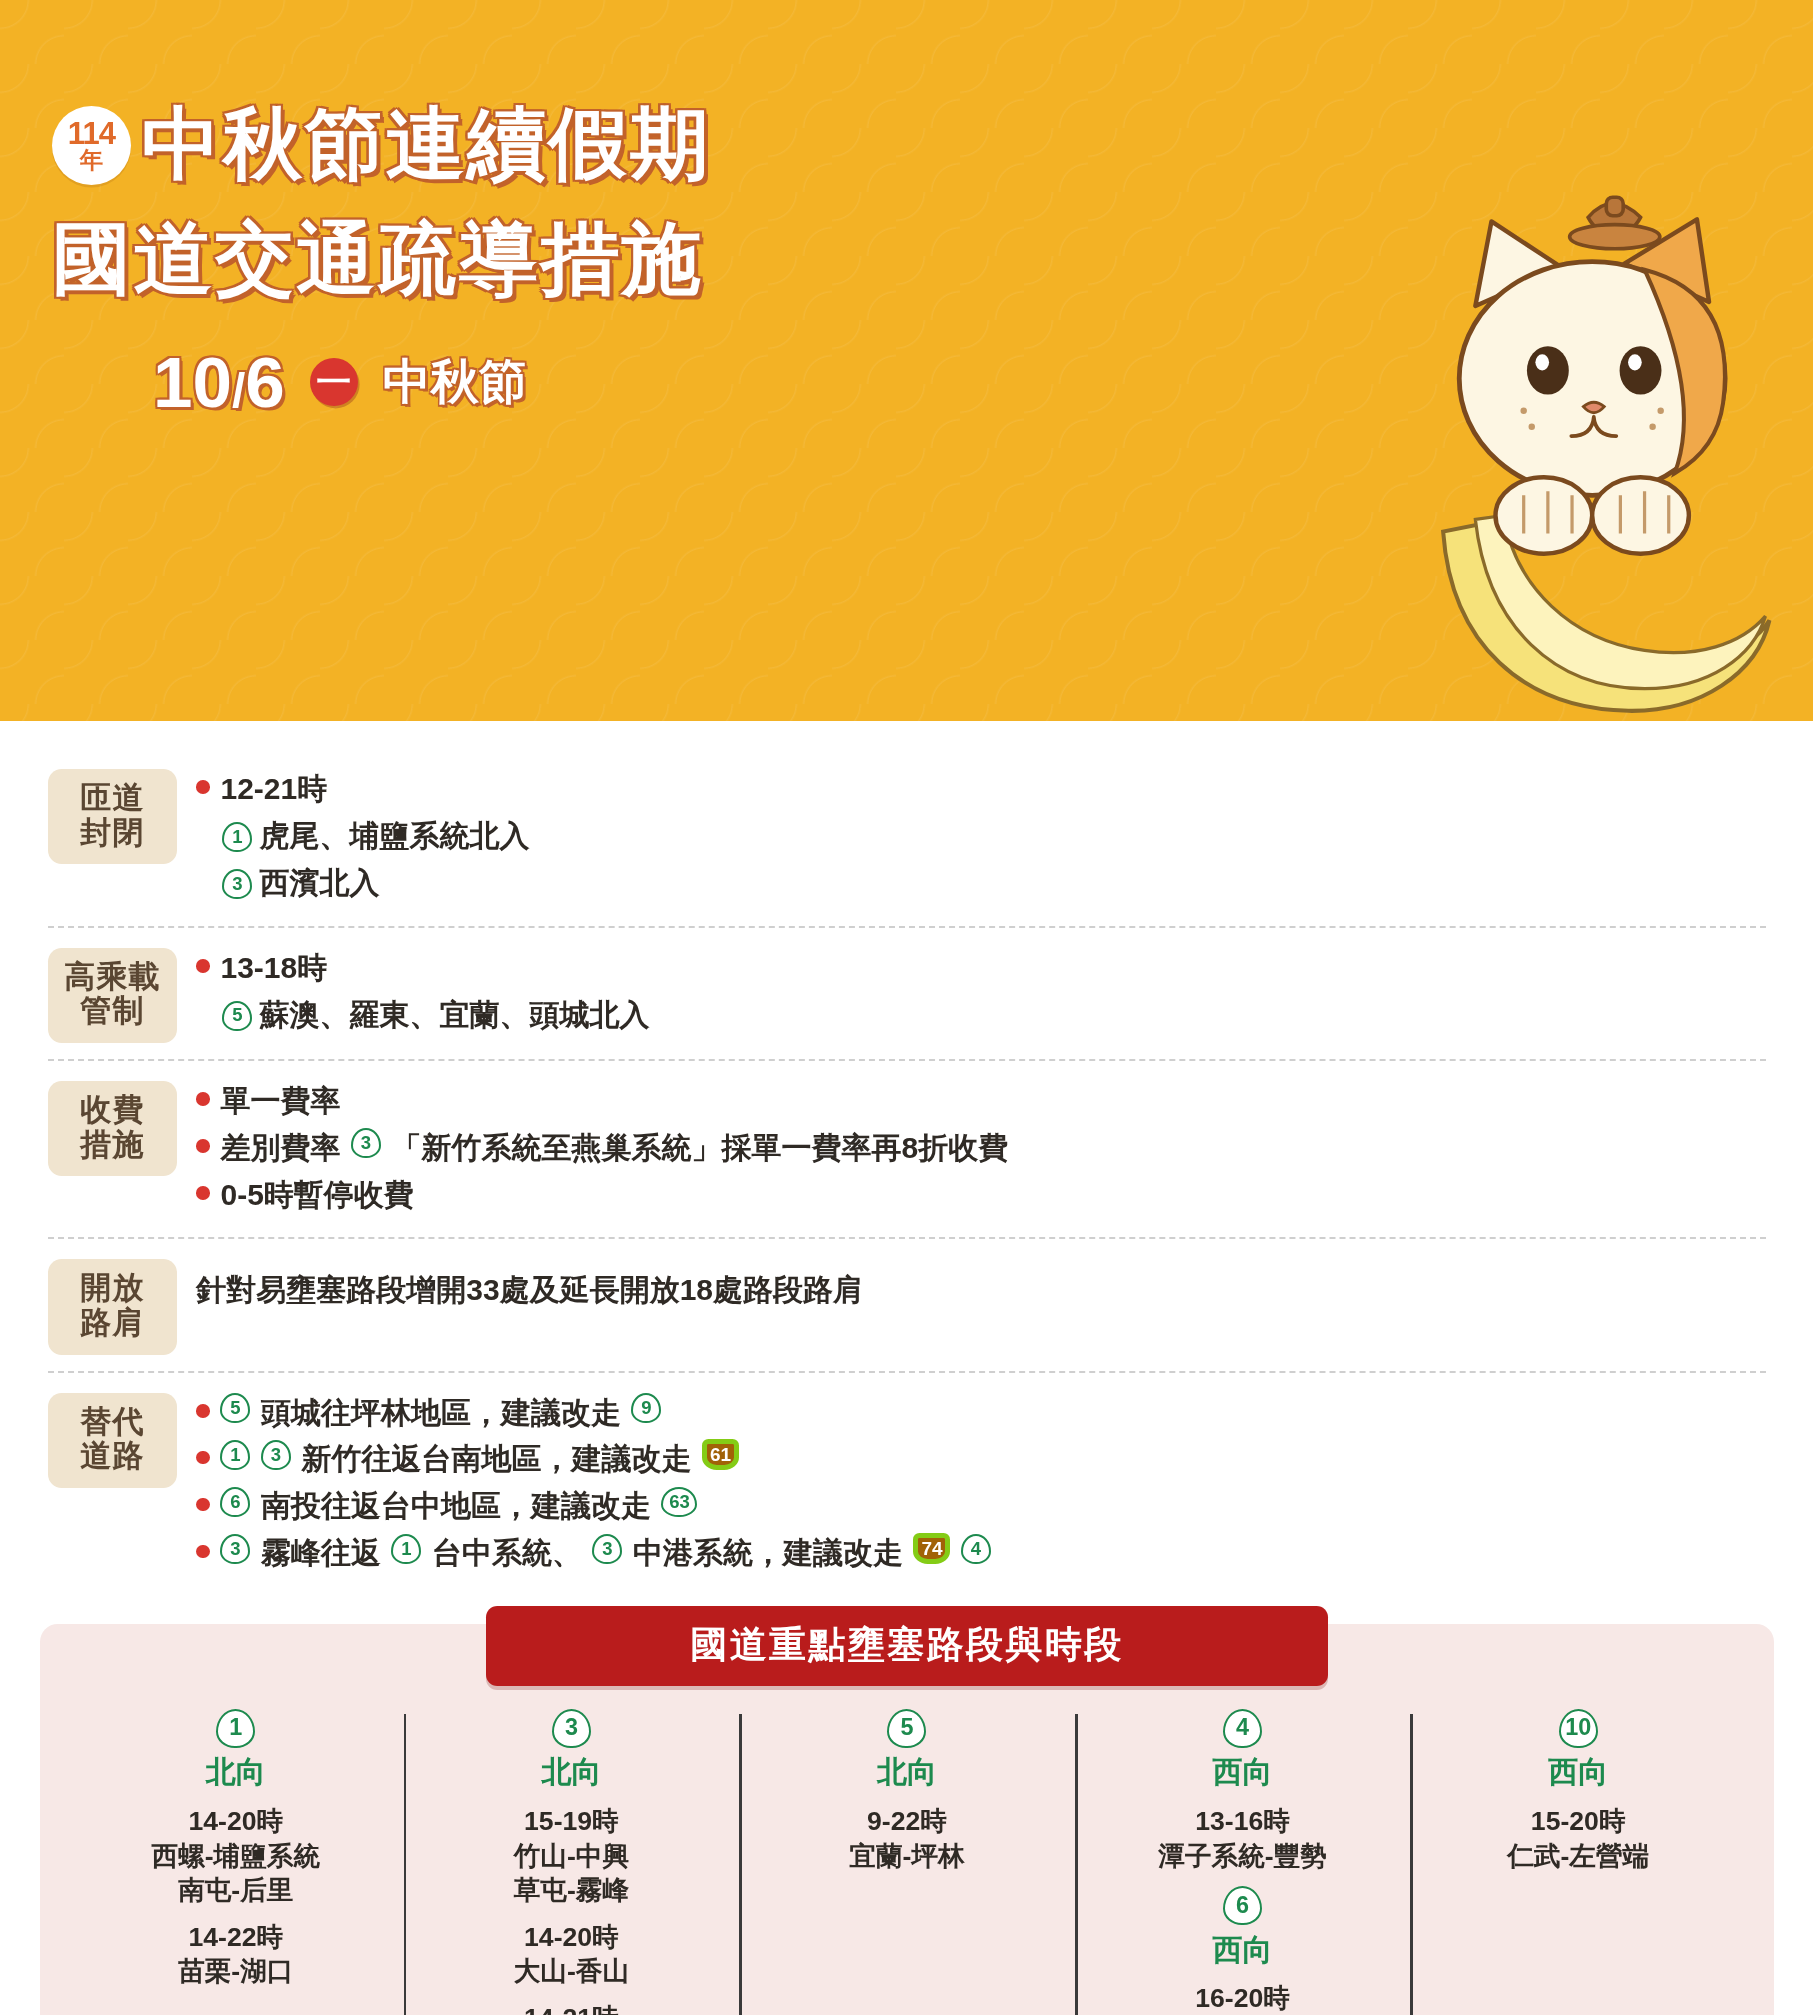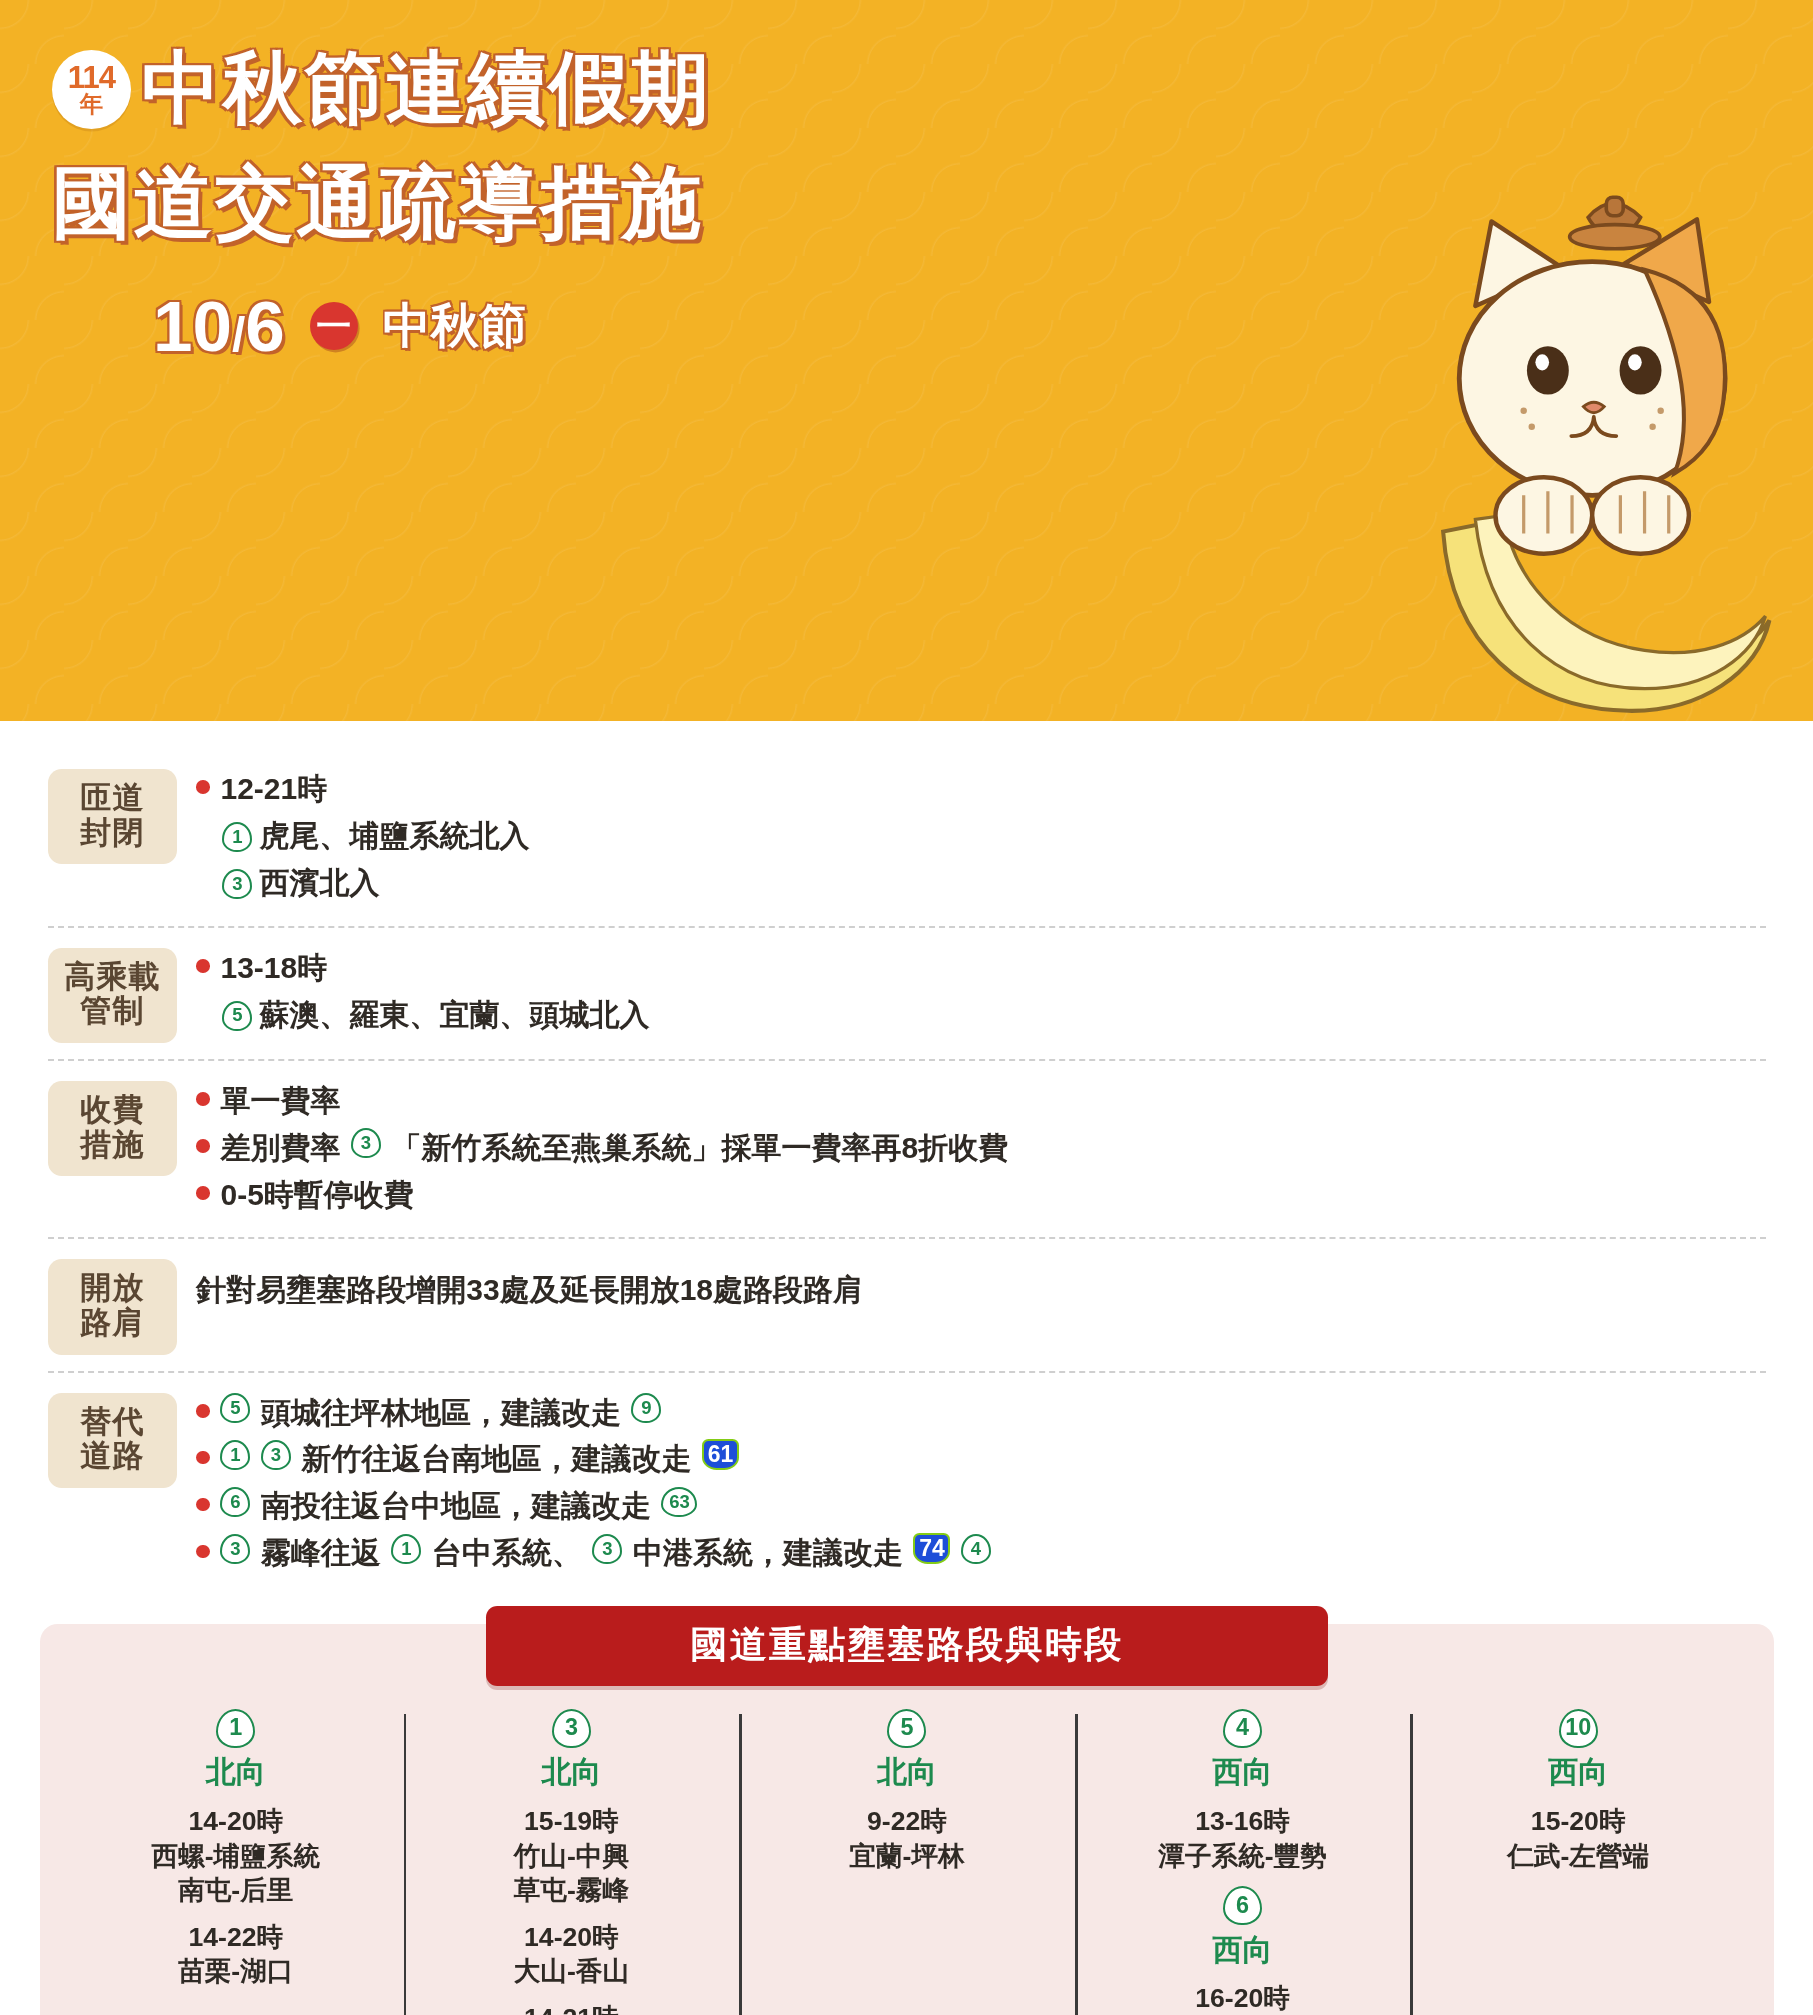--- a/index.html
+++ b/index.html
@@ -27,21 +27,21 @@
   }
   .header::before{
     content:"";
     position:absolute; inset:0;
     background-image:
       radial-gradient(circle at 0 0, transparent 27px, rgba(255,255,255,0.10) 28px, transparent 30px),
       radial-gradient(circle at 64px 64px, transparent 27px, rgba(255,255,255,0.10) 28px, transparent 30px);
     background-size:64px 64px;
     opacity:.8;
   }
-  .hdr-inner { position:relative; z-index:3; padding:36px 0 0 52px; }
+  .hdr-inner { position:relative; z-index:3; padding:92px 0 0 52px; }
 
   .title-row { display:flex; align-items:center; gap:10.5px; }
   .year-badge {
     width:79px;height:79px;border-radius:50%;
     background:#ffffff;
     display:flex;flex-direction:column;align-items:center;justify-content:center;
     color:#e06a2a;font-weight:bold;line-height:1.0;
     box-shadow:0 2.4px 0 rgba(150,80,10,.18);
     flex:none;
   }
@@ -153,24 +153,24 @@
     width:30px;height:30px;
     border-radius:50% 50% 48% 48% / 58% 58% 42% 42%;
     font-size:18.5px;
     line-height:1;
     position:relative;
     top:0.8px;
   }
   .fw.w2{ width:36px; }
   .fw-red{
     display:inline-flex;align-items:center;justify-content:center;
-    flex:none;font-weight:bold;color:#ffffff;background:#1d4ed8;
+    flex:none;font-weight:bold;color:#ffffff;background:#a16207;
     width:37px;height:31px;
     border-radius:6.4px 6.4px 40% 40%;
-    font-size:23px; border:2px solid #84cc16;
+    font-size:19px; border:5px solid #84cc16;
   }
 
   
   .panel{
     margin:28px 40px 0 40px;
     background:#f7e8e6;
     border-radius:17.7px;
     padding:0 0 36px 0;
     position:relative;
   }

